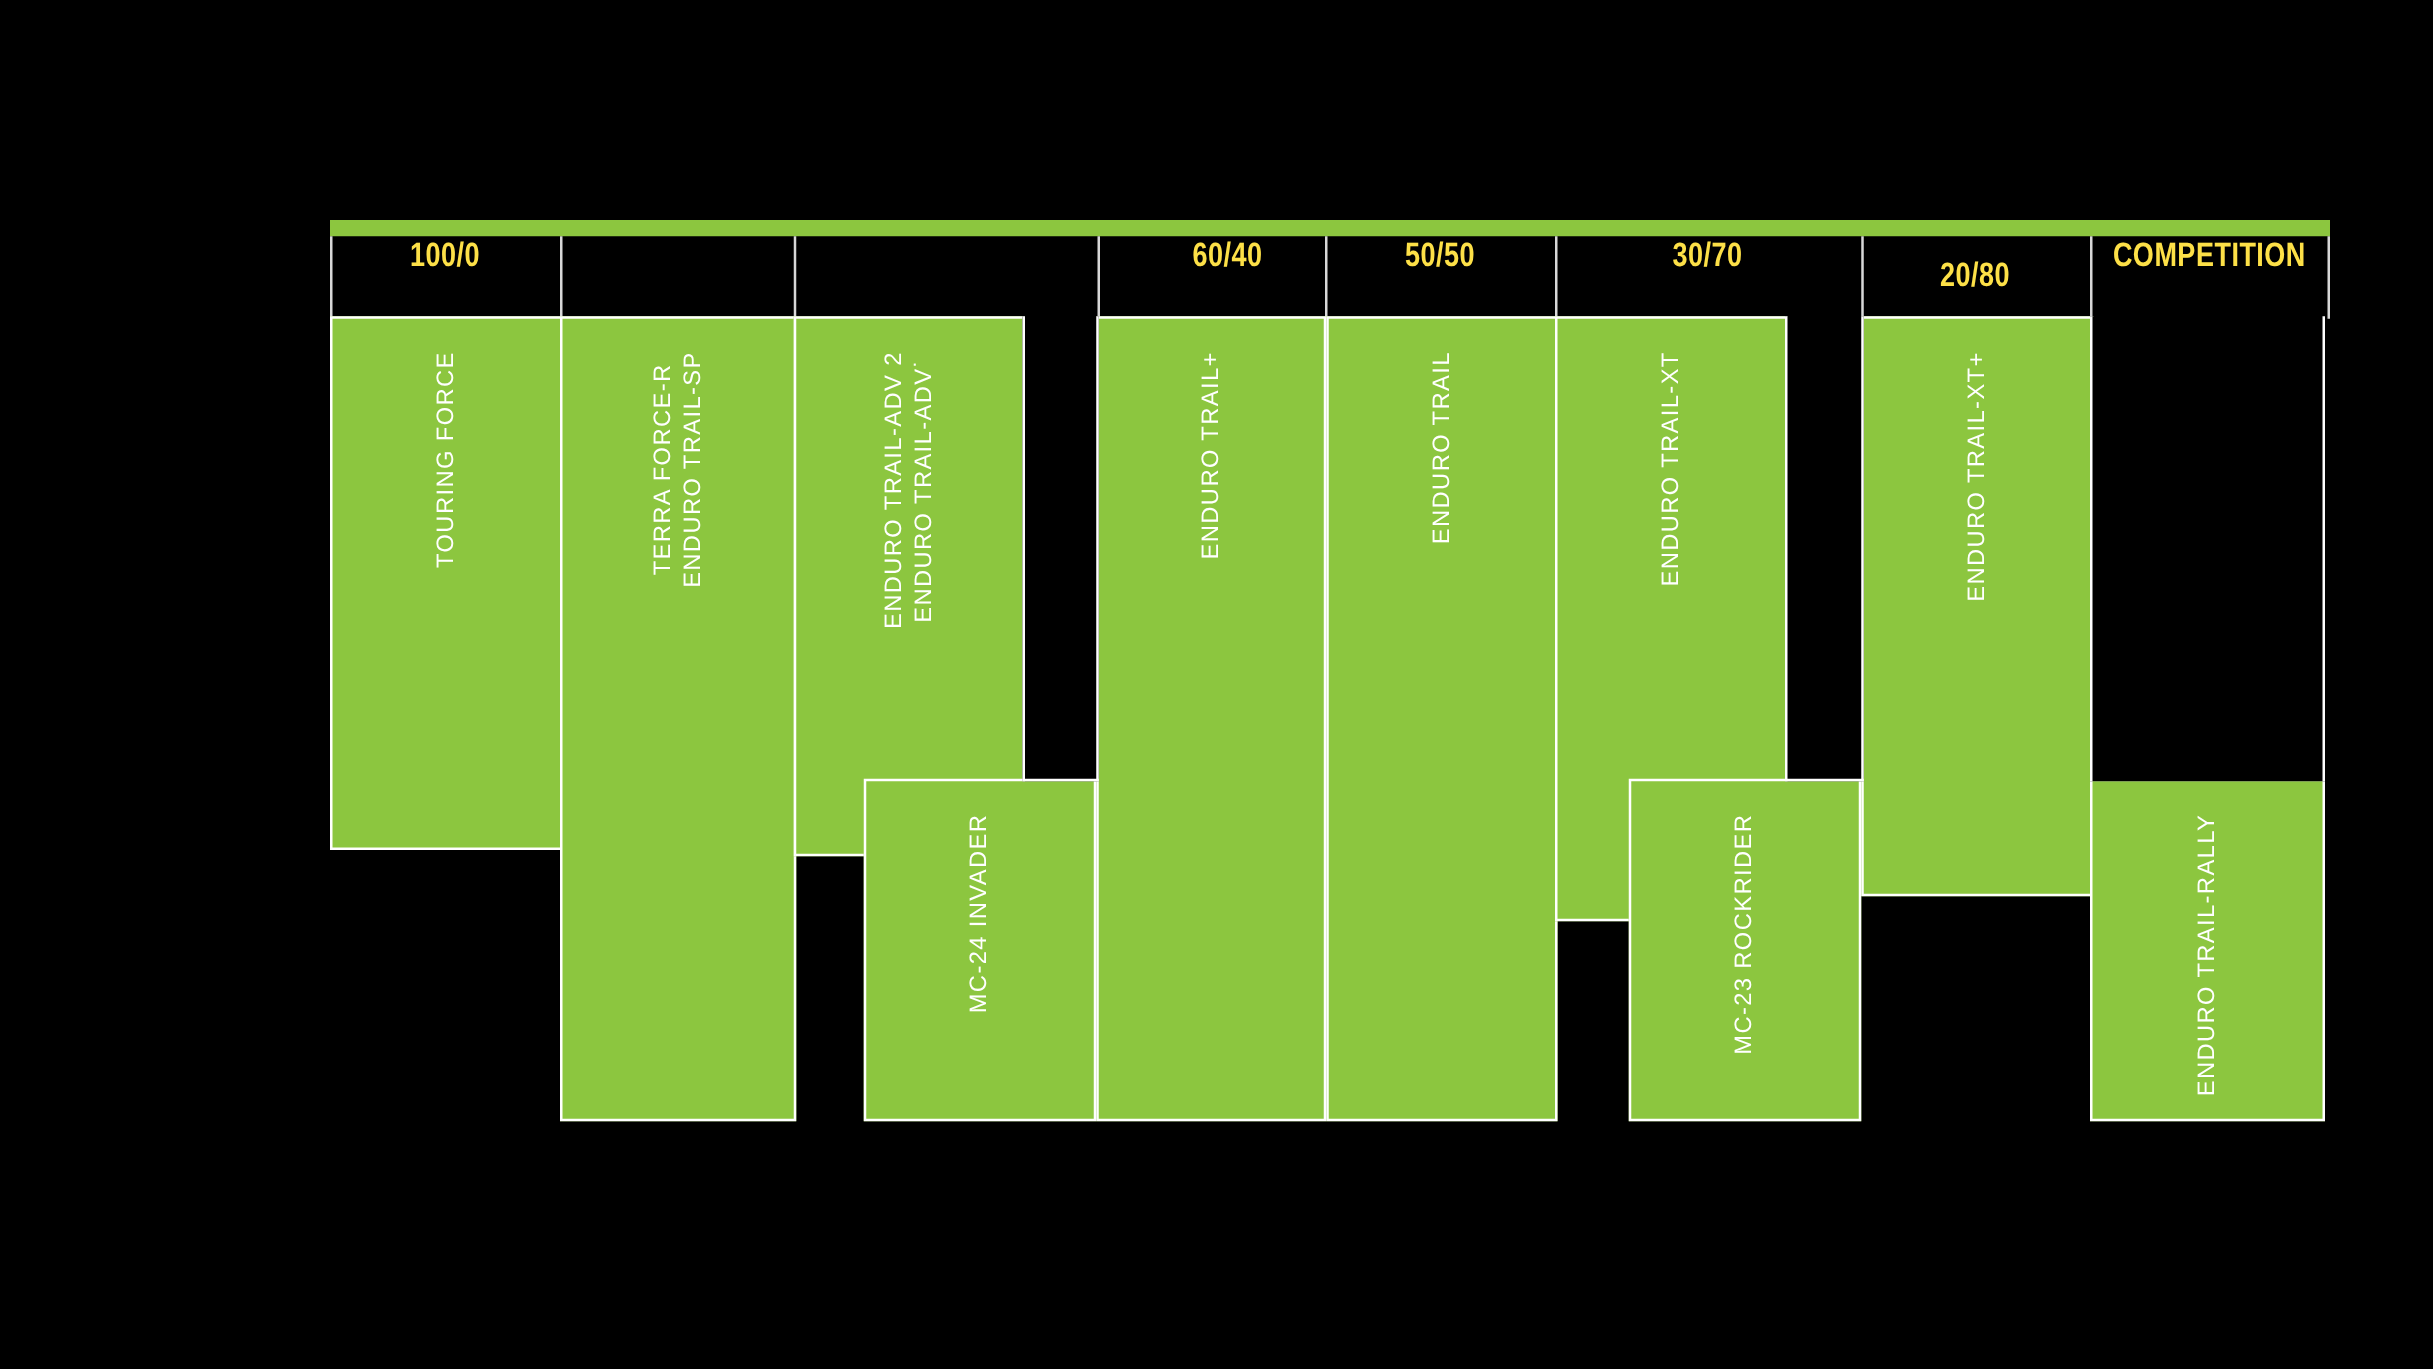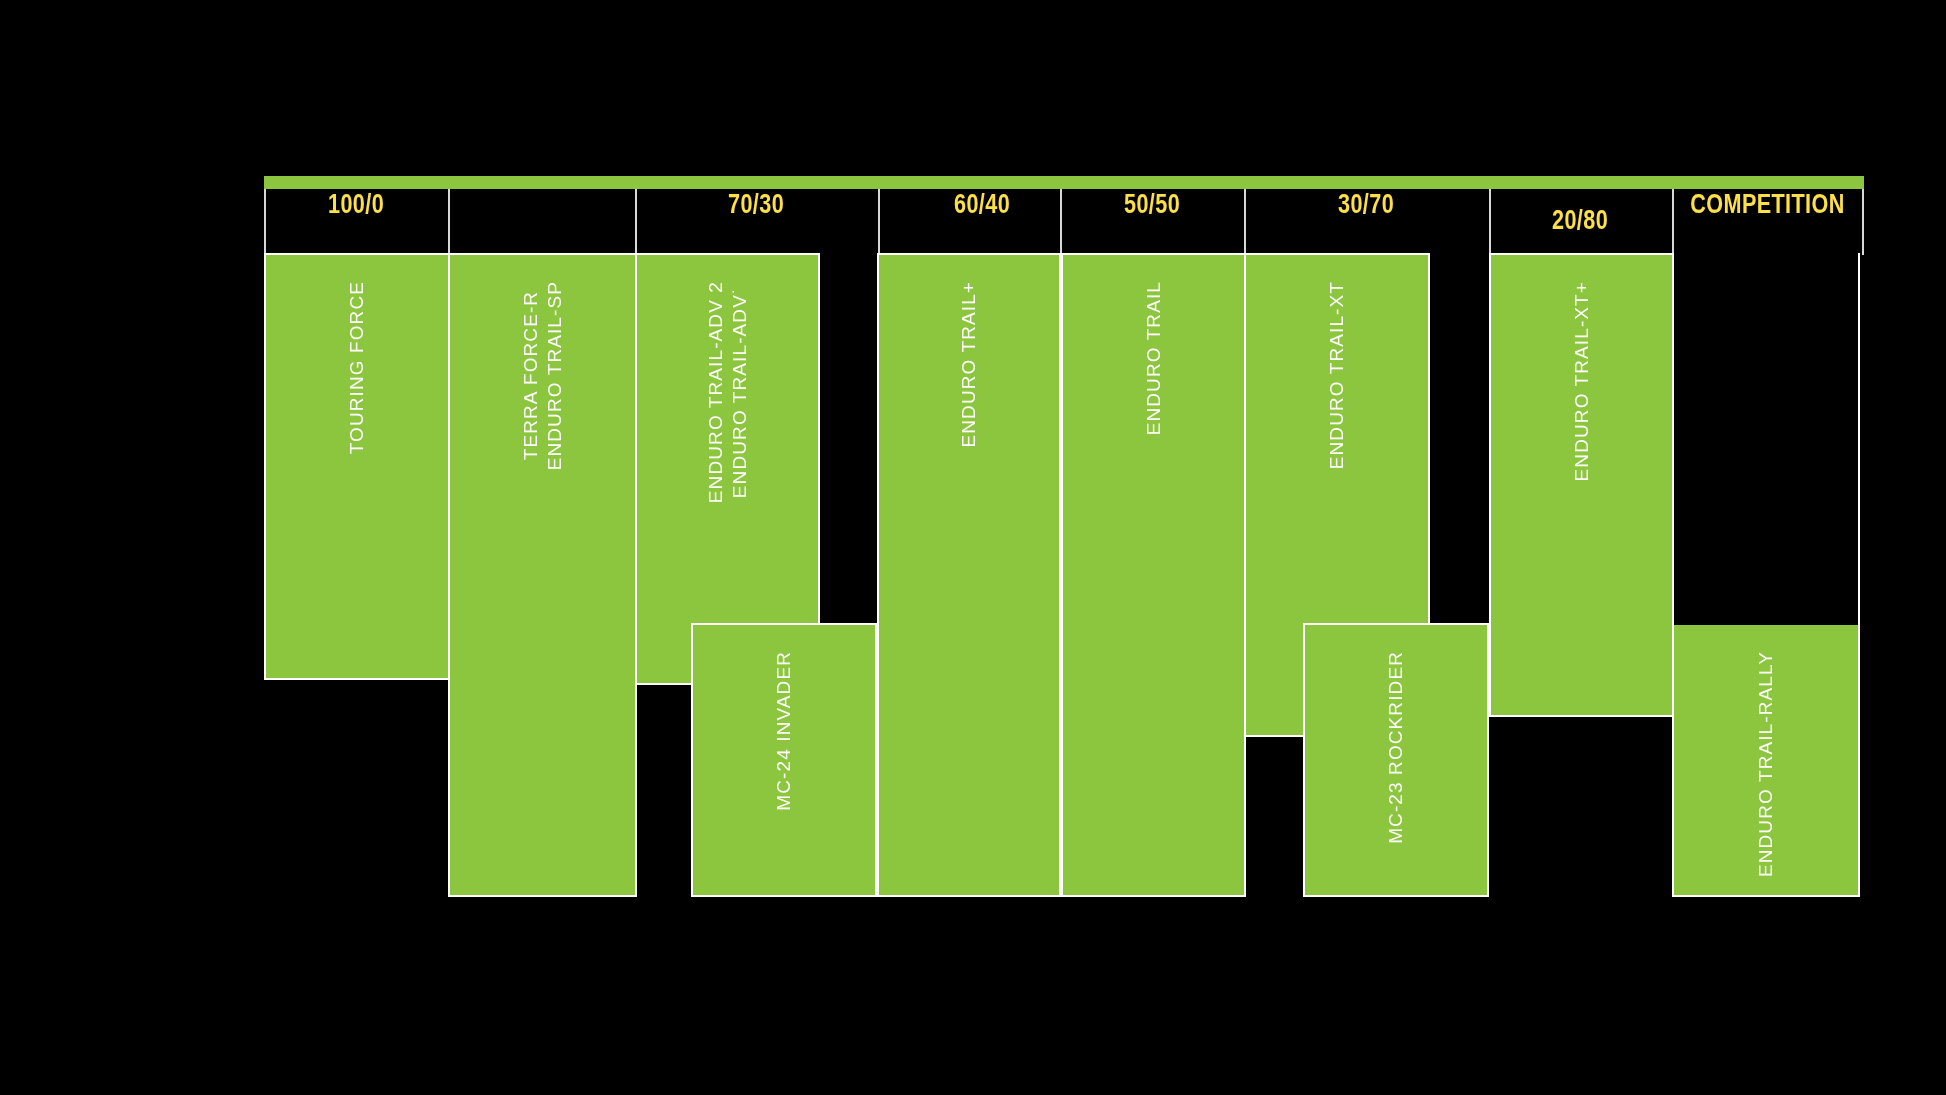--- a/index.html
+++ b/index.html
@@ -71,23 +71,20 @@
     <div class="vdiv" style="left:371px;top:0;height:66px;"></div>
     <div class="vdiv" style="left:614px;top:0;height:66px;"></div>
     <div class="vdiv" style="left:796px;top:0;height:66px;"></div>
     <div class="vdiv" style="left:980px;top:0;height:66px;"></div>
     <div class="vdiv" style="left:1225px;top:0;height:66px;"></div>
     <div class="vdiv" style="left:1408px;top:0;height:66px;"></div>
     <div class="vdiv" style="left:1598px;top:0;height:66px;"></div>
 
     <div class="hdr-cell" style="left:0px;width:184px;">
       <span>100/0</span>
-    </div>
-    <div class="hdr-cell" style="left:371px;width:243px;">
-      <span>70/30</span>
     </div>
     <div class="hdr-cell" style="left:614px;width:209px;">
       <span>60/40</span>
     </div>
     <div class="hdr-cell" style="left:796px;width:184px;">
       <span>50/50</span>
     </div>
     <div class="hdr-cell" style="left:980px;width:245px;">
       <span>30/70</span>
     </div>

